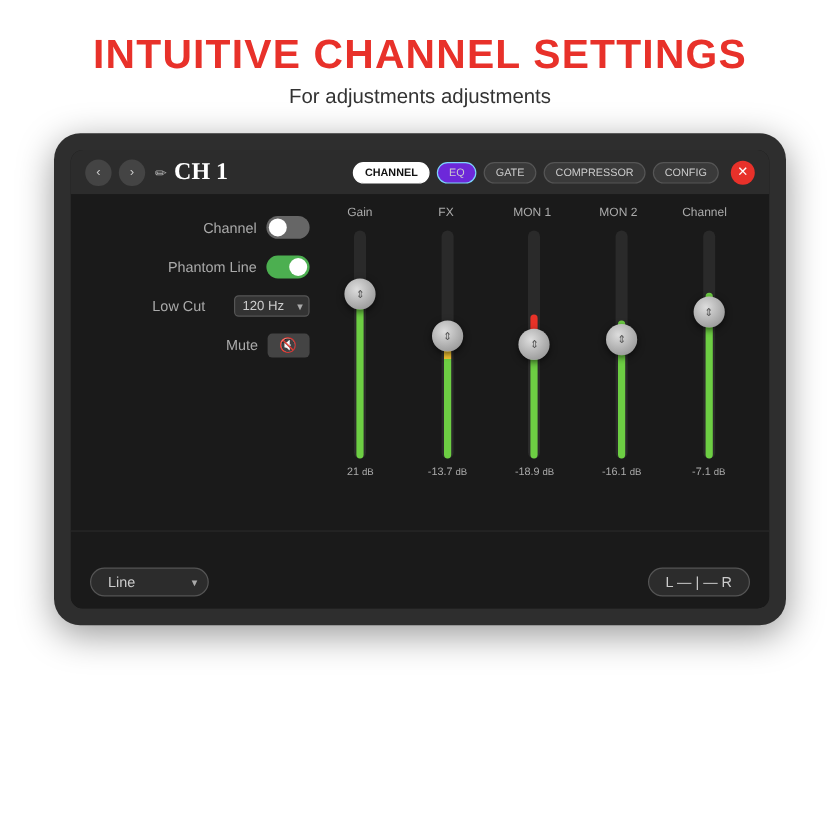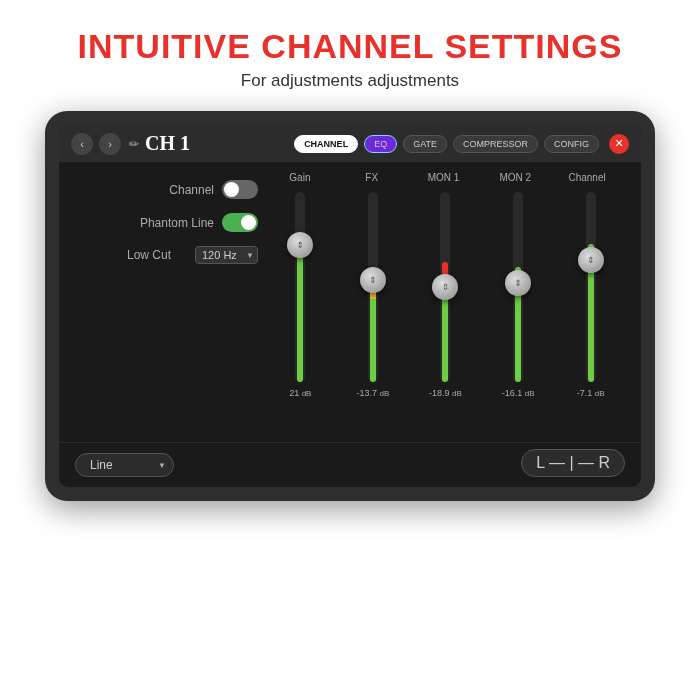--- a/index.html
+++ b/index.html
@@ -69,20 +69,26 @@
                 <option>120 Hz</option>
                 <option>Off</option>
                 <option>80 Hz</option>
                 <option>100 Hz</option>
                 <option>160 Hz</option>
               </select>
               <span style="position:absolute;right:4px;font-size:8px;color:#aaa;pointer-events:none;">▼</span>
             </div>
           </div>
 
+          <div style="display:flex;align-items:center;margin-bottom:14px;gap:8px;justify-content:flex-end;">
+            <span style="color:#aaa;font-size:12px;font-family:Arial,sans-serif;">Mute</span>
+            <button style="background:#444;border:none;border-radius:4px;color:#ccc;padding:3px 10px;font-size:12px;cursor:pointer;display:flex;align-items:center;gap:4px;">
+              <span>🔇</span>
+            </button>
+          </div>
         </div>
 
         <div style="flex:1;padding-left:6px;display:flex;flex-direction:column;">
 
           <div style="display:flex;justify-content:space-around;margin-bottom:4px;padding-right:4px;">
             <span style="color:#aaa;font-size:10px;text-align:center;width:50px;font-family:Arial,sans-serif;">Gain</span>
             <span style="color:#aaa;font-size:10px;text-align:center;width:50px;font-family:Arial,sans-serif;">FX</span>
             <span style="color:#aaa;font-size:10px;text-align:center;width:50px;font-family:Arial,sans-serif;">MON 1</span>
             <span style="color:#aaa;font-size:10px;text-align:center;width:50px;font-family:Arial,sans-serif;">MON 2</span>
             <span style="color:#aaa;font-size:10px;text-align:center;width:50px;font-family:Arial,sans-serif;">Channel</span>
@@ -148,21 +154,21 @@
 
       <div style="display:flex;align-items:flex-end;justify-content:space-between;padding:6px 16px 10px;background:#1a1a1a;border-top:1px solid #2a2a2a;">
         <div style="position:relative;display:inline-flex;align-items:center;">
           <select style="background:#2c2c2c;border:1px solid #555;border-radius:16px;color:#ccc;font-size:12px;padding:4px 26px 4px 14px;cursor:pointer;appearance:none;font-family:Arial,sans-serif;">
             <option>Line</option>
             <option>Instrument</option>
             <option>Mic</option>
           </select>
           <span style="position:absolute;right:8px;font-size:8px;color:#aaa;pointer-events:none;">▼</span>
         </div>
-        <div style="background:#2c2c2c;border:1px solid #555;border-radius:16px;color:#ccc;font-size:16px;padding:4px 14px;cursor:pointer;font-family:Arial,sans-serif;">
+        <div style="background:#2c2c2c;border:1px solid #555;border-radius:16px;color:#ccc;font-size:12px;padding:4px 14px;cursor:pointer;font-family:Arial,sans-serif;margin-top:24px;">
           L — | — R
         </div>
       </div>
 
     </div>
   </div>
 
 </div>
 
 </body></html>

